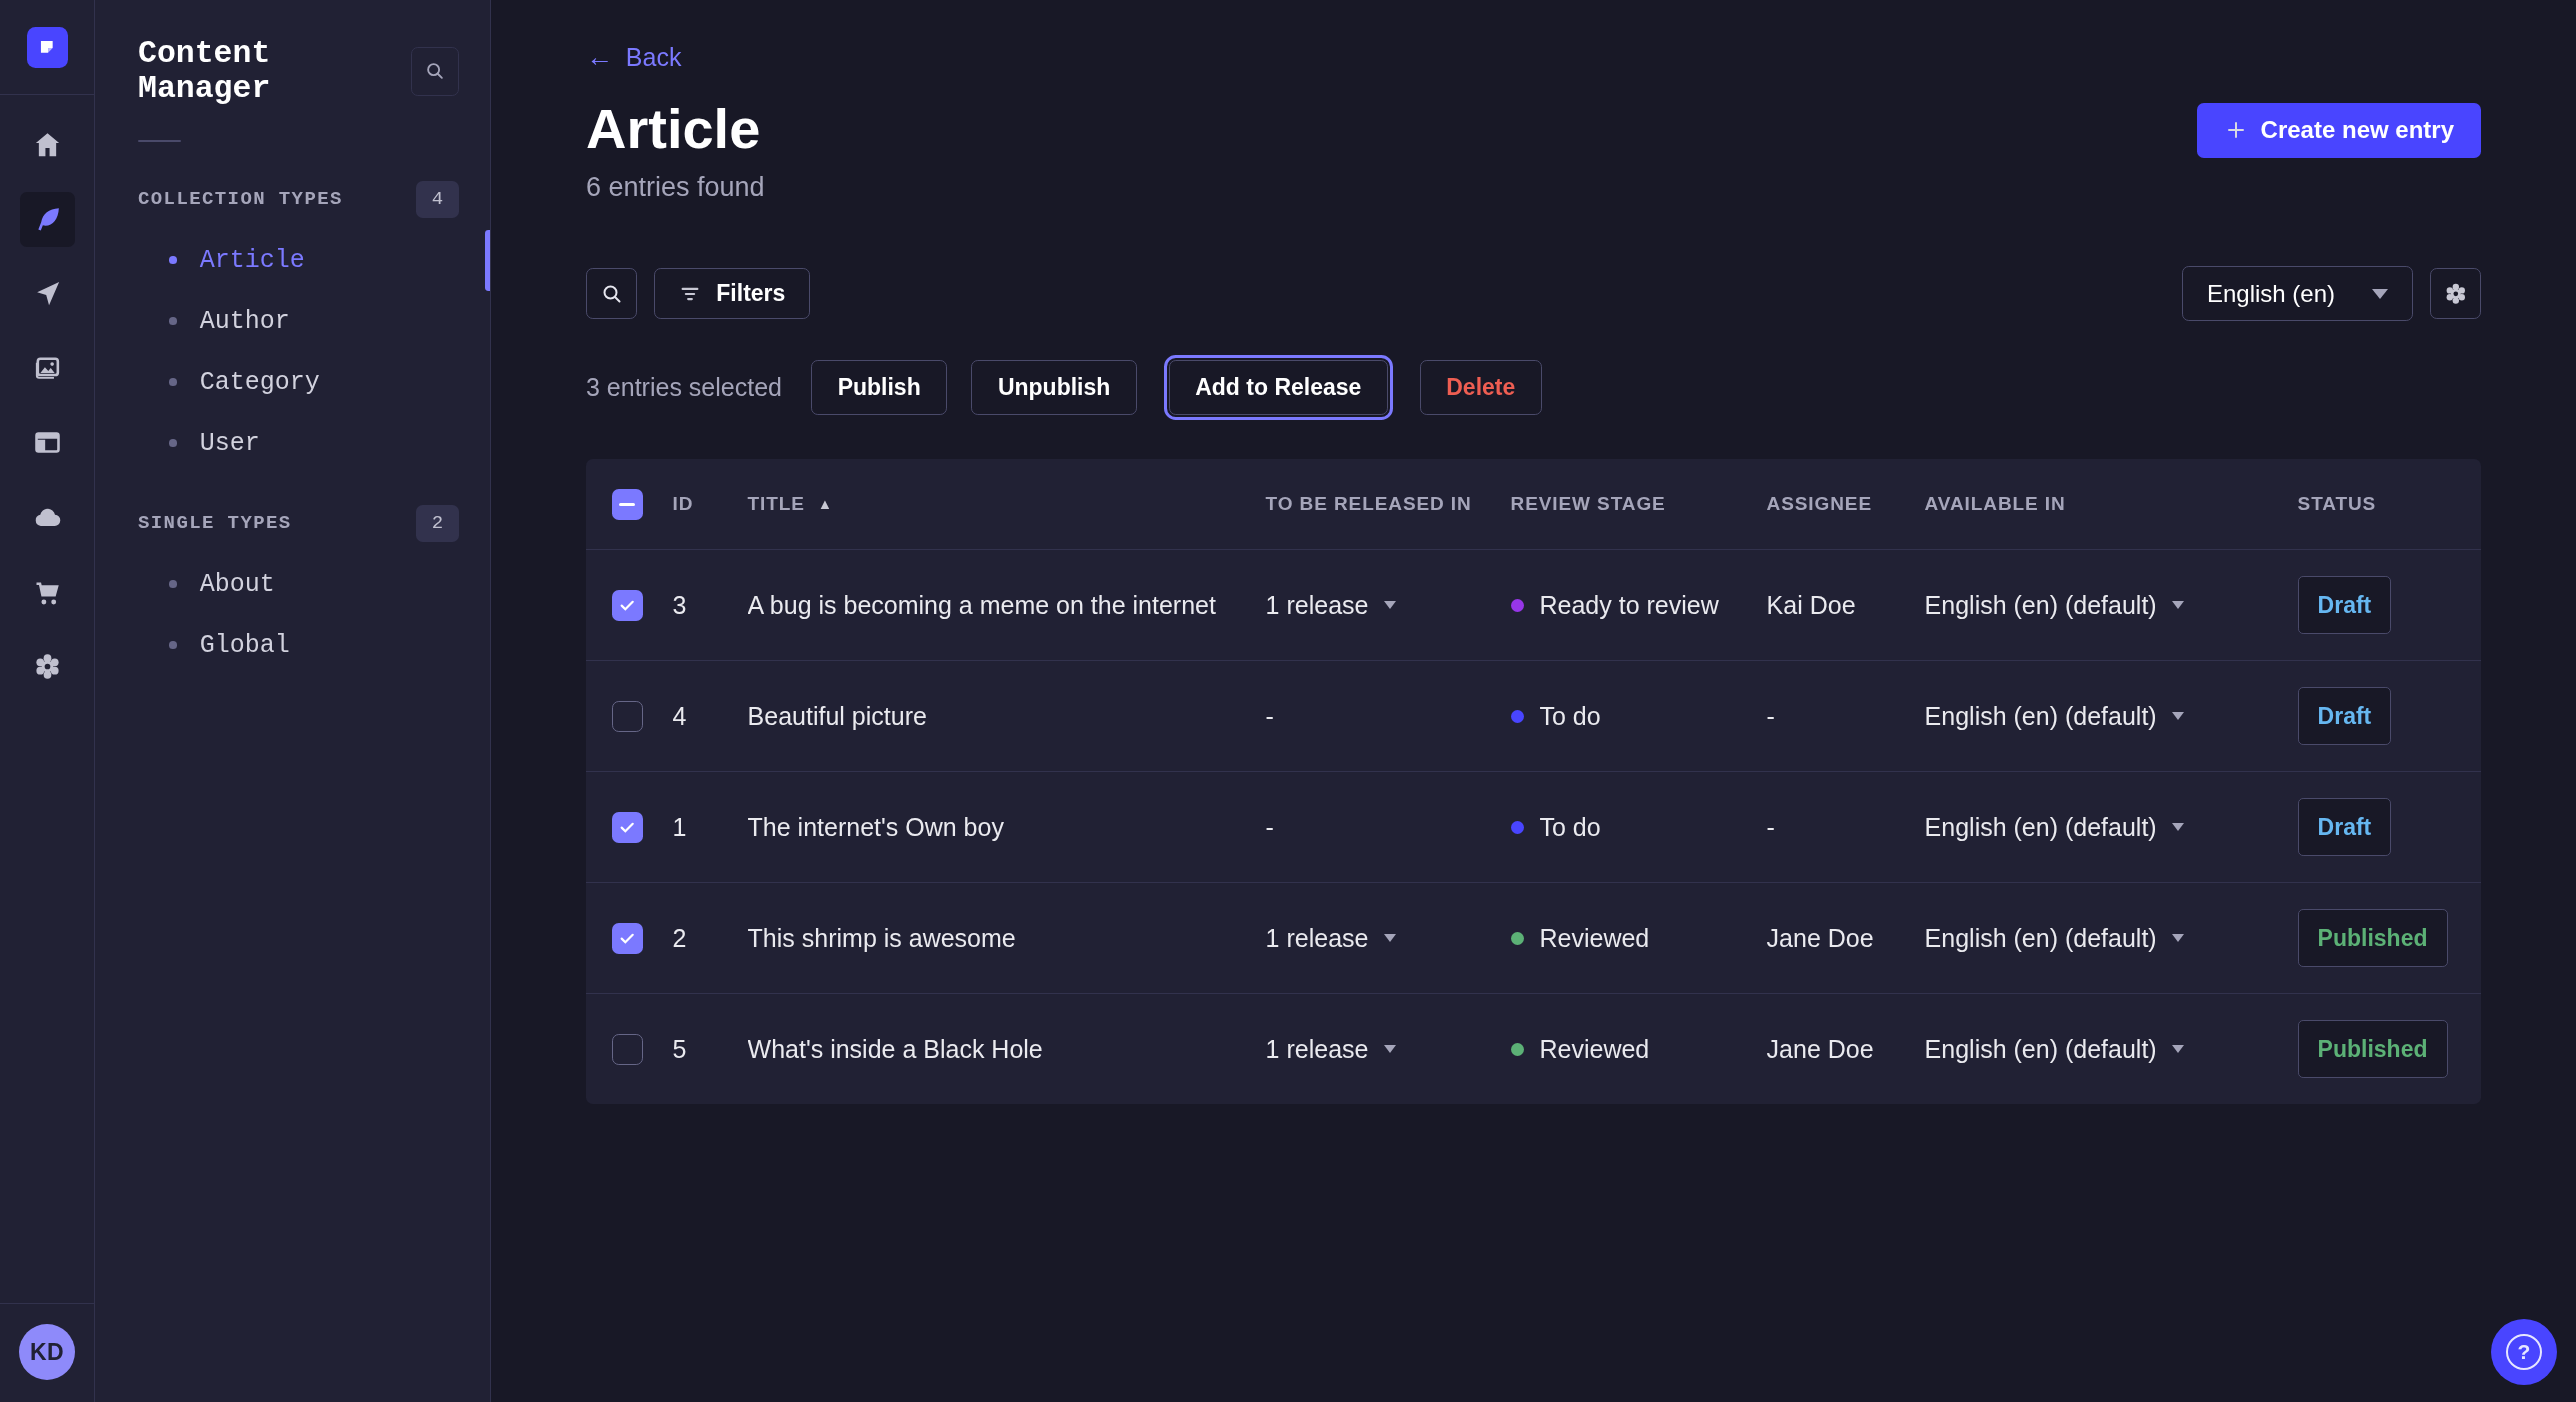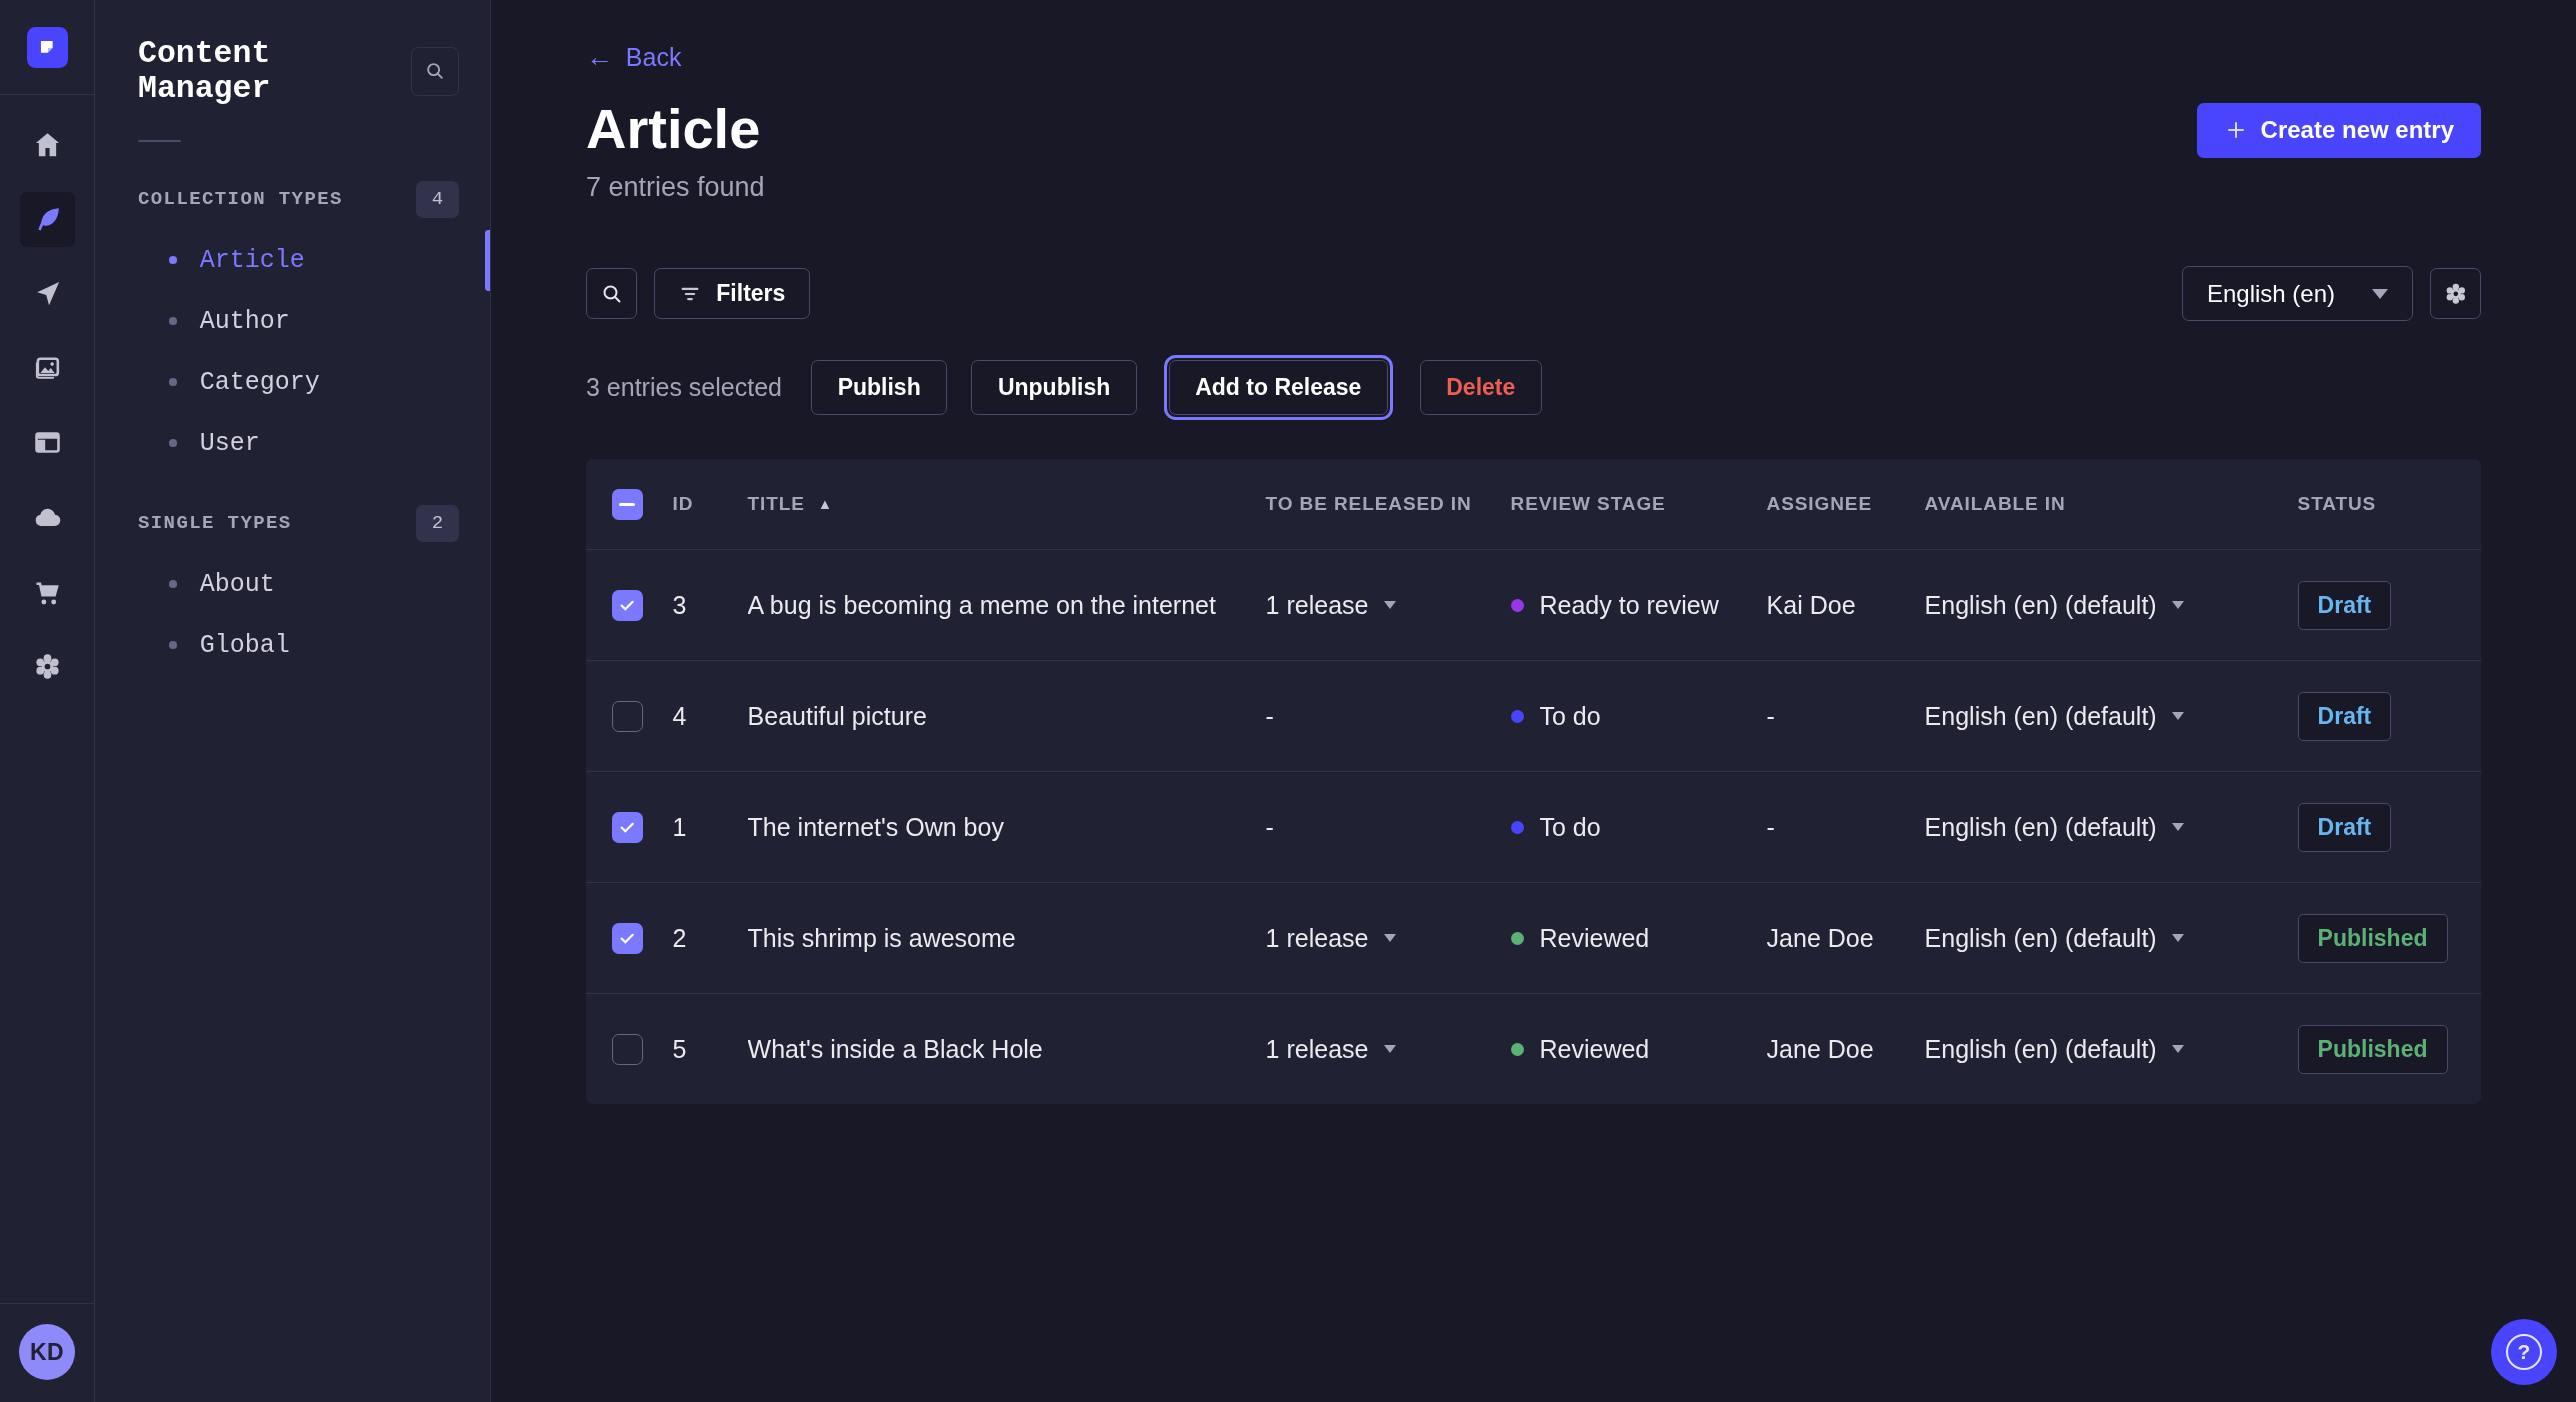--- a/index.html
+++ b/index.html
@@ -68,21 +68,21 @@
   .th { font-size:19px; font-weight:700; letter-spacing:0.9px; color:#a5a5ba; display:flex; align-items:center; }
   .sort-arrow { font-size:14.5px; margin-left:12.8px; color:#c8c8d4; }
   .cell { font-size:25px; color:#eaeaef; white-space:nowrap; overflow:hidden; }
   .cb { width:31px; height:31px; border-radius:6.8px; display:flex; align-items:center; justify-content:center; cursor:pointer; flex-shrink:0; }
   .cb.checked, .cb.indeterminate { background:#7b79ff; }
   .cb.unchecked { border:0.9px solid #666687; background:transparent; }
   .cb svg { width:20.4px; height:20.4px; }
   .dash { width:15.3px; height:3.4px; background:#fff; border-radius:1.7px; }
   .flex-cell { display:flex; align-items:center; gap:15.3px; }
   .dot { width:13.6px; height:13.6px; border-radius:50%; flex-shrink:0; }
-  .badge { display:inline-flex; align-items:center; justify-content:center; height:49px; padding:0 19px; border-radius:5.1px; background:#181826; border:0.9px solid #4a4a6a; font-size:23px; font-weight:600; }
+  .badge { display:inline-flex; align-items:center; justify-content:center; height:58px; padding:0 19px; border-radius:5.1px; background:#181826; border:0.9px solid #4a4a6a; font-size:23px; font-weight:600; }
   .badge.draft { color:#66b7f1; }
   .badge.published { color:#5cb176; }
 
   .help-btn { position:absolute; right:19px; bottom:17px; width:66px; height:66px; border-radius:50%; background:#4945ff; border:none; display:flex; align-items:center; justify-content:center; cursor:pointer; }
   .help-glyph { width:36px; height:36px; border:2.6px solid #e6e6ff; border-radius:50%; display:flex; align-items:center; justify-content:center; color:#e6e6ff; font-size:21px; font-weight:700; }
 </style>
 </head>
 <body>
 
 <div id="app">
@@ -209,21 +209,21 @@
 
   <main class="main">
     <a class="back">
       <span class="back-arrow">←</span>
       <span>Back</span>
     </a>
 
     <div class="title-row">
       <div>
         <h1 class="page-title">Article</h1>
-        <div class="subtitle">7 entries found</div>
+        <div class="subtitle">6 entries found</div>
       </div>
       <button class="create-btn">
         <svg width="24" height="24" viewBox="0 0 24 24">
           <path d="M12 5v14M5 12h14" stroke="#d9d9e3" stroke-width="2" stroke-linecap="round"></path>
         </svg>
         <span>Create new entry</span>
       </button>
     </div>
 
     <div class="controls-row">

